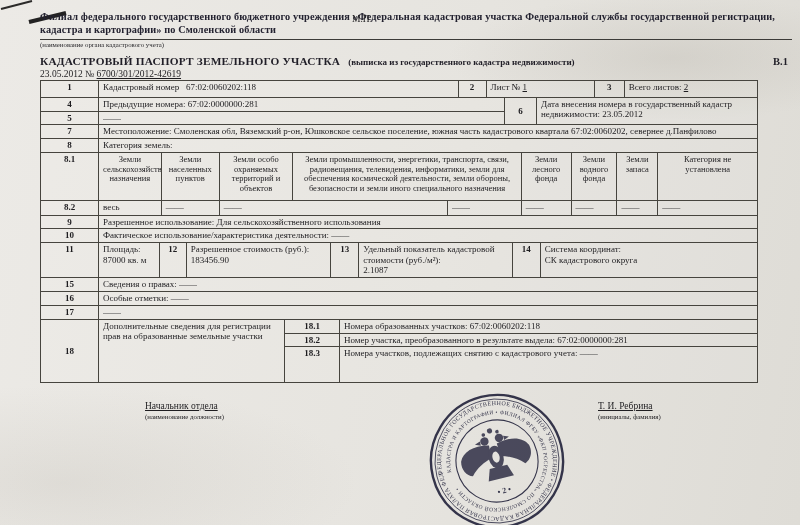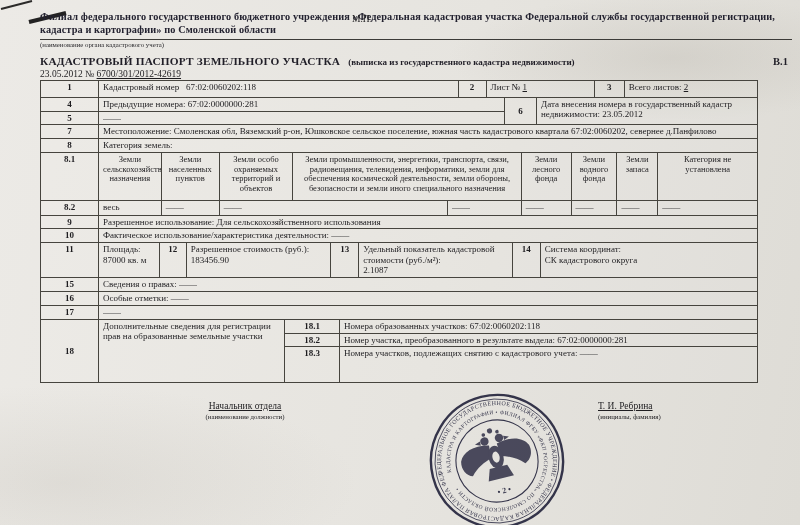--- a/index.html
+++ b/index.html
@@ -41,21 +41,21 @@
   .num{ text-align:center; font-weight:bold; flex:none; padding:1px 1px; }
   .cc{ text-align:left; }
   .vmid{ display:flex; align-items:center; justify-content:center; }
   .stack{ display:flex; flex-direction:column; }
   .stack .tr{ flex:1; }
   .bold{ font-weight:bold; }
   .small-hdr{ font-size:8.5px; line-height:1.14; text-align:center; padding-top:2px;}
 
   
   .foot{ position:absolute; left:40px; top:401px; width:718px; font-size:9.5px; }
-  .sign-left{ position:absolute; left:105px; top:0; width:200px; text-align:center; }
+  .sign-left{ position:absolute; left:105px; top:0; width:200px; }
   .sign-right{ position:absolute; right:0px; top:0; width:160px; text-align:left; }
   .sign-cap{ font-size:6.8px; margin-top:2px; }
   .mp{ position:absolute; left:352px; top:14px; font-size:9.5px; }
   .stamp{ position:absolute; left:424px; top:388px; width:146px; height:146px; opacity:.92; }
 </style>
 </head>
 <body>
 
 <div class="page">
 

